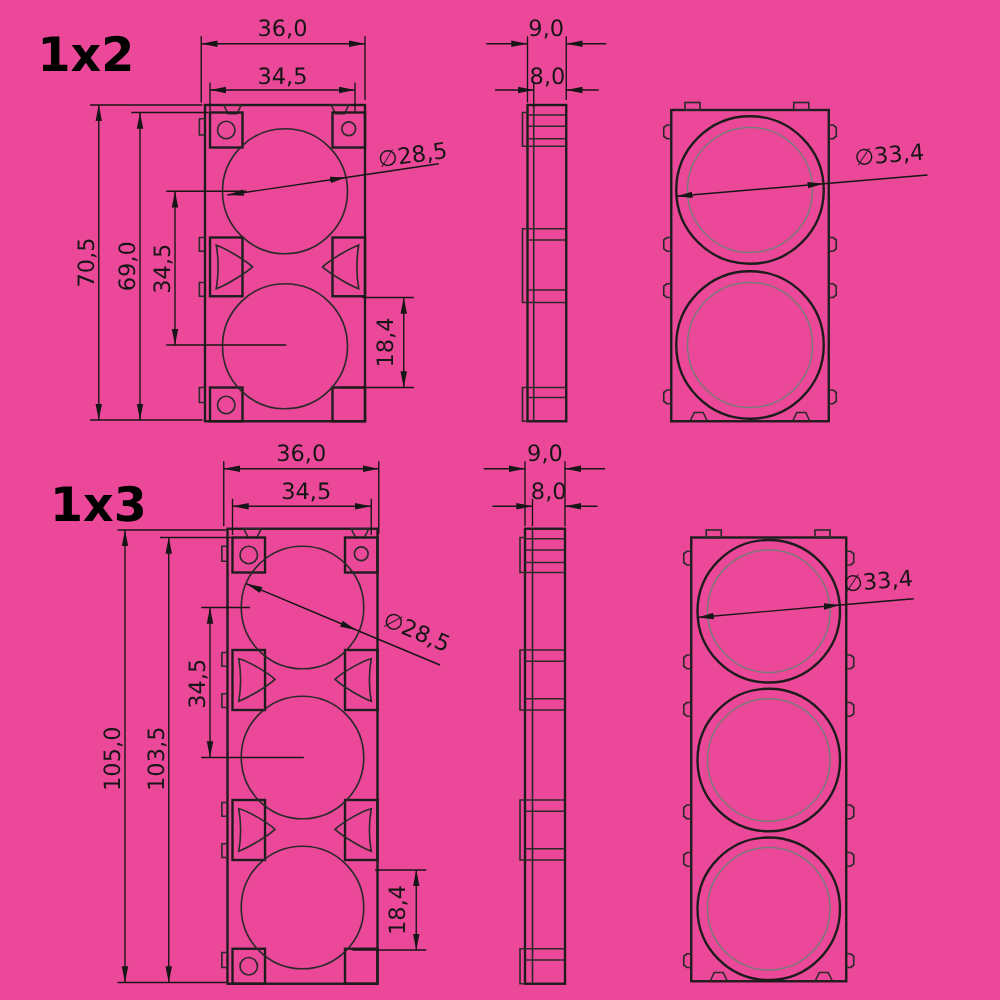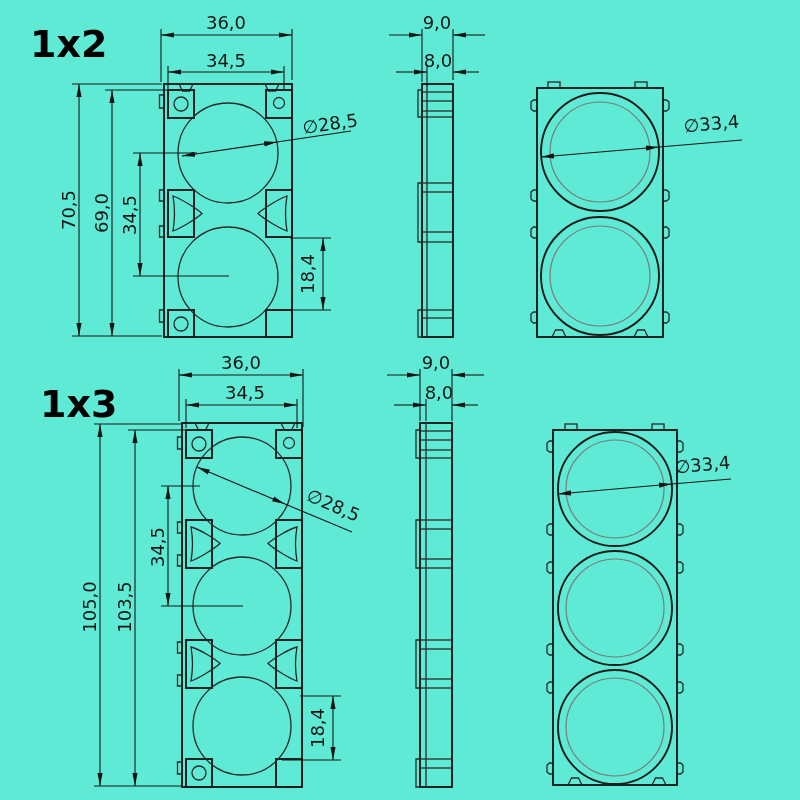--- a/index.html
+++ b/index.html
@@ -1,16 +1,16 @@
 <!DOCTYPE html>
 <html><head>
 <meta charset="utf-8">
 <style>
   html,body{margin:0;padding:0;background:#ffffff;}
-  .stage{position:relative;width:800px;height:800px;background:#5eead4;overflow:hidden;}
+  .stage{position:relative;width:800px;height:800px;background:#ec4899;overflow:hidden;}
   svg{display:block;}
   .o  {fill:none;stroke:#1c1c1c;stroke-width:1.9;stroke-linejoin:miter;}
   .o2 {fill:none;stroke:#2a2a2a;stroke-width:1.3;}
   .lt {fill:none;stroke:#7a7a7a;stroke-width:1.2;}
   .d  {fill:none;stroke:#161616;stroke-width:1.1;}
   .dt {font:18px "DejaVu Sans", sans-serif;fill:#161616;text-anchor:middle;}
   .lbl{font:bold 38px "DejaVu Sans", sans-serif;fill:#000000;}
 </style>
 </head>
 <body>

